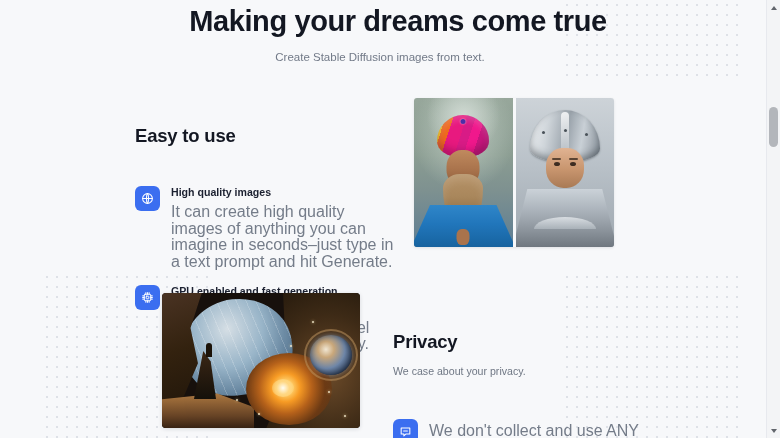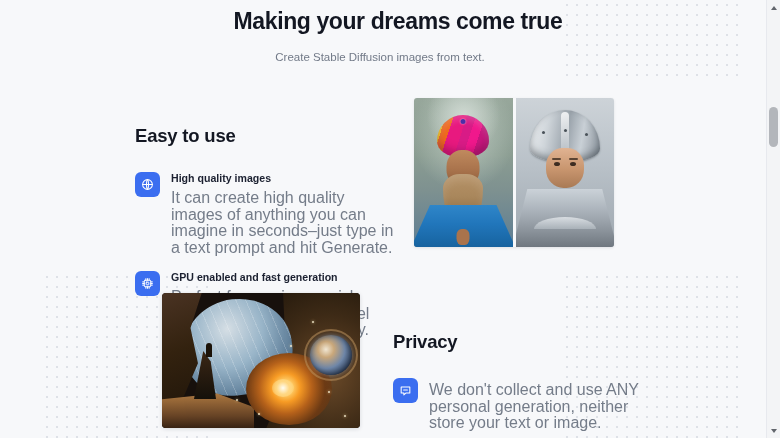--- a/index.html
+++ b/index.html
@@ -41,21 +41,21 @@
   }
   #dots-bottom-right {
     top:272px; left:562px;
     width:182px; height:166px;
     opacity:.85;
   }
 
   
   #hero { position:absolute; top:0; left:0; width:760px; padding-top:4px; text-align:center; }
   #hero-title {
-    font-size:23px;
+    font-size:29px;
     font-weight:bold;
     letter-spacing:-.4px;
     color:#131722;
     line-height:34px;
     padding-left:36px;
   }
   #hero-subtitle {
     margin-top:11px;
     font-size:11.5px;
     color:#727a88;
@@ -75,21 +75,21 @@
   }
   .section-desc {
     margin-top:9px;
     font-size:10.6px;
     color:#6f7784;
     line-height:17.5px;
     max-width:250px;
   }
 
   
-  .features { margin-top:23px; }
+  .features { margin-top:37px; }
   .feature {
     display:flex;
     align-items:flex-start;
     margin-bottom:14px;
   }
   .feature:last-child { margin-bottom:0; }
 
   .feature-icon {
     flex:0 0 auto;
     width:25px; height:25px;
@@ -457,20 +457,21 @@
       <span class="brow right"></span>
       <span class="eye left"></span>
       <span class="eye right"></span>
       <span class="gorget"></span>
       <span class="gorget-plate"></span>
     </div>
   </div>
 
   <div class="section" id="section-privacy">
     <h2 class="section-title">Privacy</h2>
+    <p class="section-desc">We case about your privacy.</p>
 
     <div class="features">
 
       <div class="feature">
         <span class="feature-icon">
           <svg width="13" height="13" viewBox="0 0 24 24" fill="none" stroke="#ffffff" stroke-width="1.9" stroke-linecap="round" stroke-linejoin="round">
             <path d="M4 5.5h16v11H13l-4 3.5v-3.5H4z"></path>
             <path d="M8.5 11h7"></path>
           </svg>
         </span>

